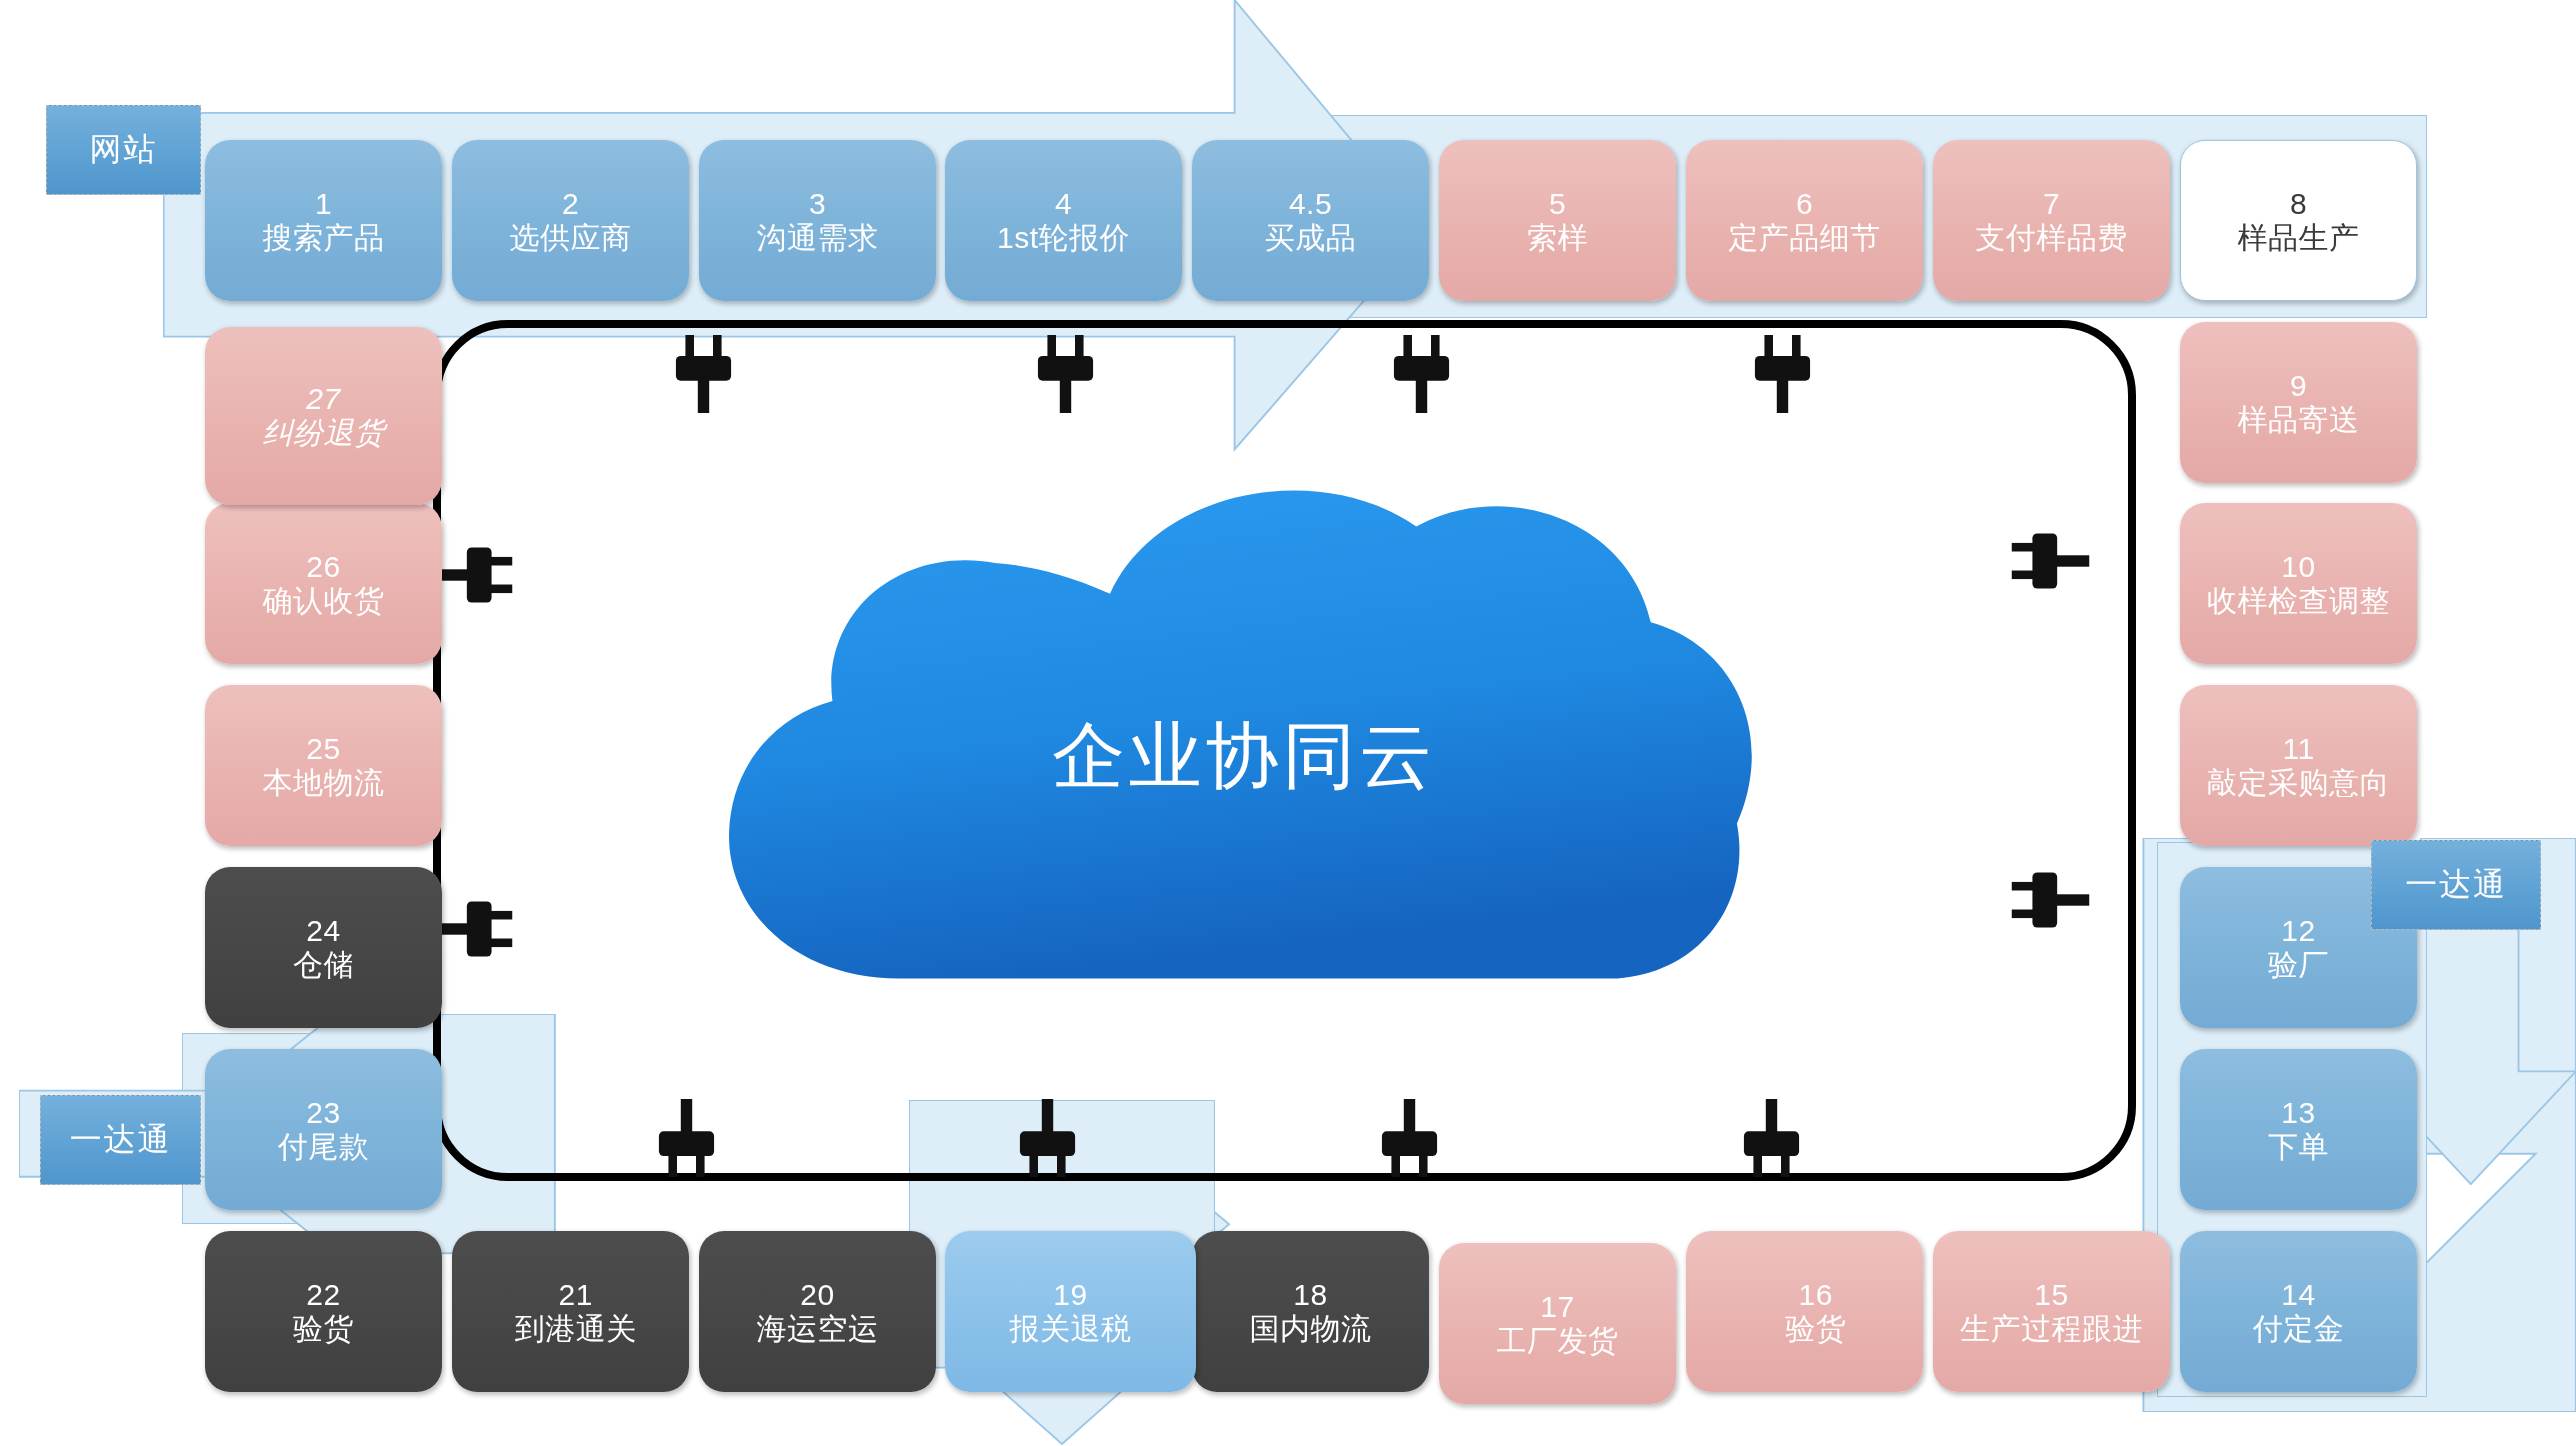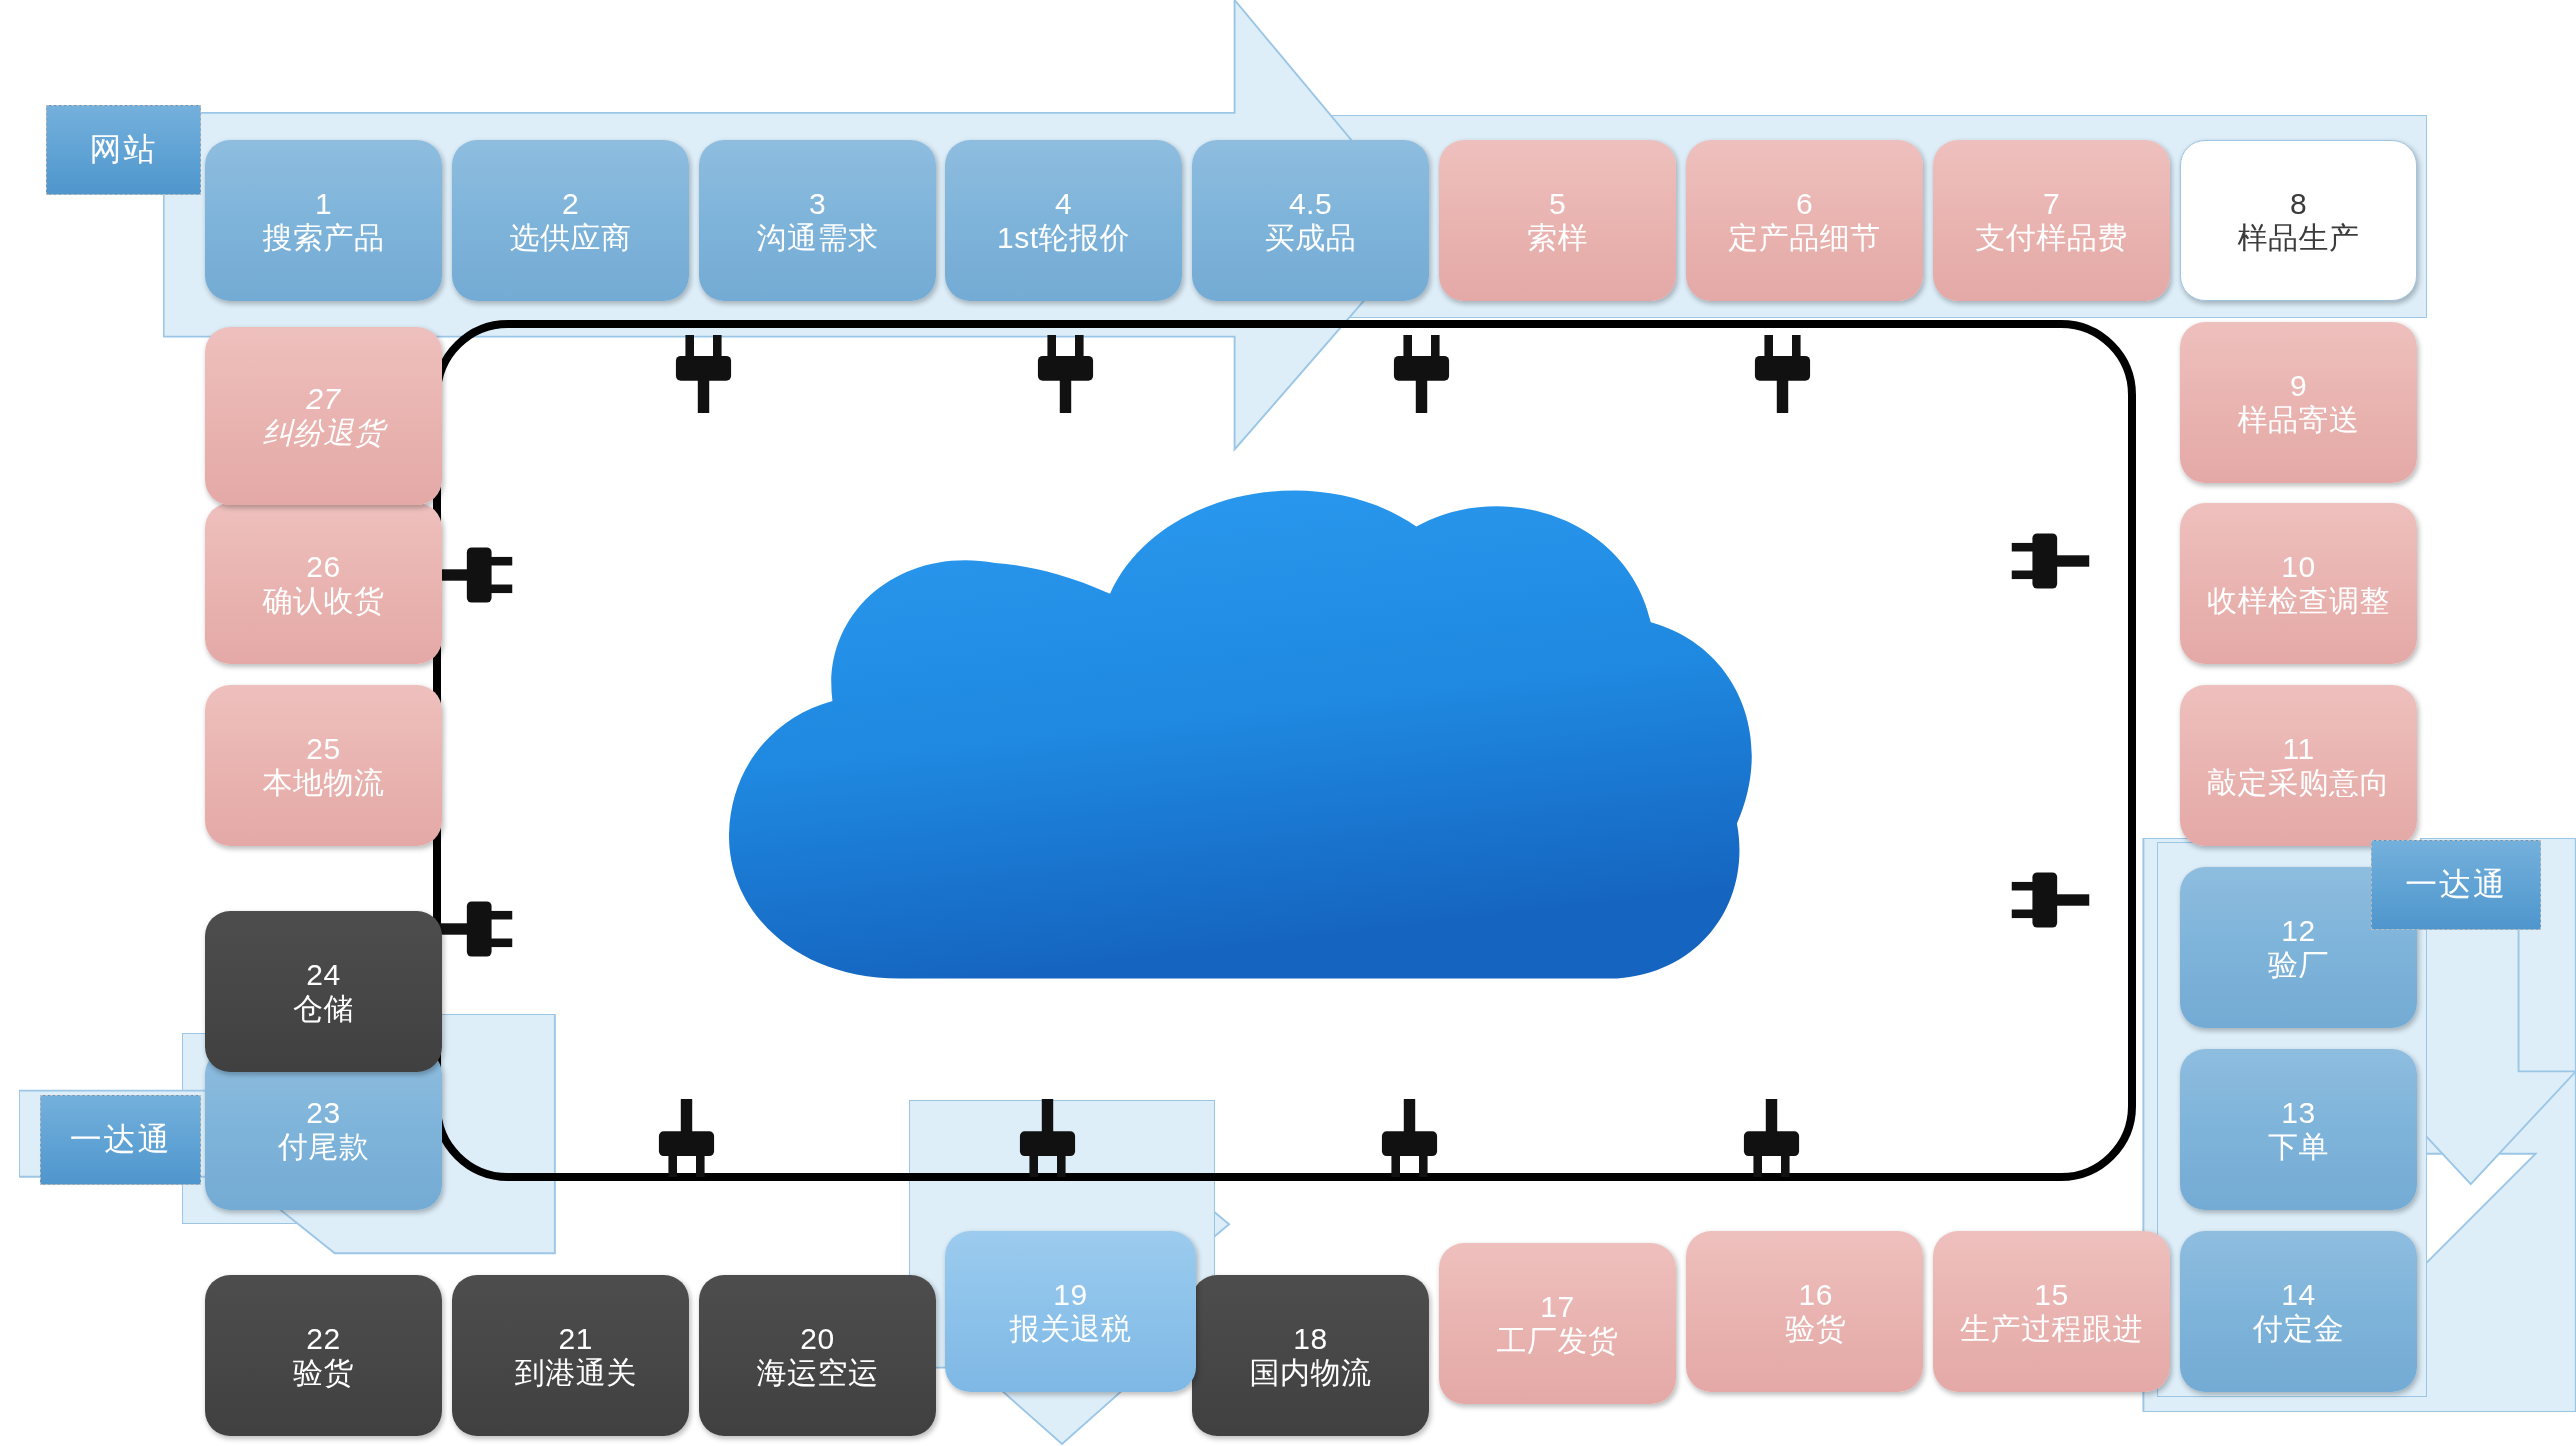--- a/index.html
+++ b/index.html
@@ -23,21 +23,21 @@
     letter-spacing: 0.5px;
     box-shadow: 1.9px 2.9px 4.8px rgba(0,0,0,.25);
     overflow: hidden;
     padding: 3.8px 5.7px;
   }
   .pbox .num { font-size: 30px; font-weight: 400; }
   .pbox .lbl { font-size: 30px; font-weight: 400; }
 
   .b-blue  { background: linear-gradient(180deg,#8ebddf 0%,#7fb4da 48%,#74abd4 100%); }
   .b-pink  { background: linear-gradient(180deg,#eec0bd 0%,#e9b4b1 48%,#e4a9a6 100%); }
-  .b-dark  { background: linear-gradient(180deg,#4d4d4d 0%,#474747 50%,#404040 100%); margin-top: 44px; }
+  .b-dark  { background: linear-gradient(180deg,#4d4d4d 0%,#474747 50%,#404040 100%); }
   .b-white { background:#ffffff; color:#3b3b3b; border:1.9px solid #9ec5e4; }
   .b-lblue { background: linear-gradient(180deg,#9ccbee 0%,#8cc2ea 50%,#7fb8e5 100%); }
 
   
   .chip {
     position: absolute;
     background: linear-gradient(180deg,#74b0dc 0%,#5fa2d4 55%,#4f96cd 100%);
     border: 1.9px dashed #bcbcbc;
     color: #ffffff;
     font-size: 32px;
@@ -122,20 +122,21 @@
       C 470 40, 640 10, 740 80
       C 830 30, 960 70, 985 180
       C 1075 205, 1115 300, 1075 390
       C 1090 470, 1040 545, 950 552
       L 200 552
       C 90 552, 20 480, 22 400
       C 24 330, 70 278, 130 262
       C 118 170, 200 100, 300 118
       C 330 120, 370 128, 420 150 Z"></path>
   </svg>
+  <div id="cloudlabel">企业协同云</div>
 
   <div id="plugs">
       <div class="plug" style="left: 670px; top: 335px;">
         <svg width="67" height="78" viewBox="0 0 70 82" style="transform:rotate(0deg)">
       <rect x="16" y="0" width="9" height="24" fill="#111"></rect>
       <rect x="45" y="0" width="9" height="24" fill="#111"></rect>
       <rect x="6" y="22" width="58" height="26" rx="5" fill="#111"></rect>
       <rect x="29" y="44" width="12" height="38" fill="#111"></rect>
     </svg>
       </div>

